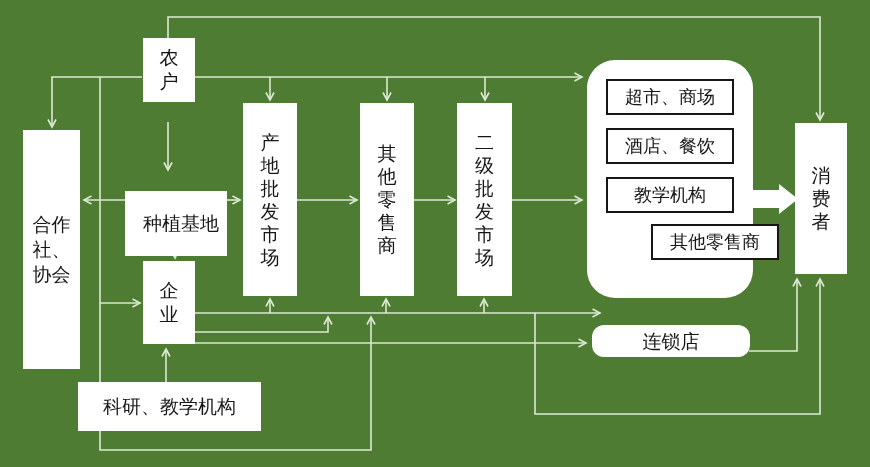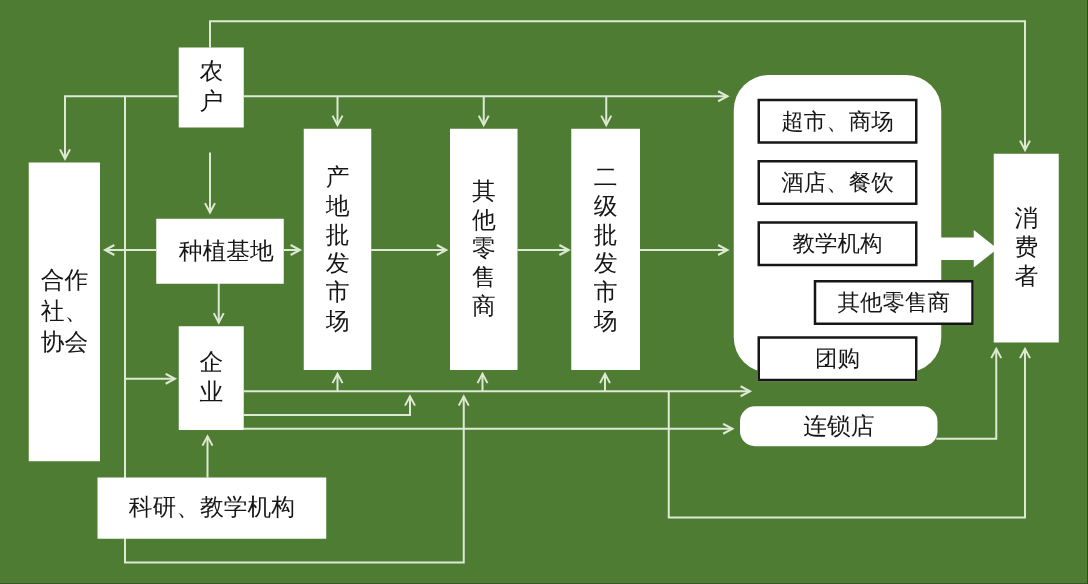--- a/index.html
+++ b/index.html
@@ -24,21 +24,21 @@
     display:flex;align-items:center;justify-content:center;
     text-align:center;font-size:19px;line-height:25px;
   }
   
   .vtext{display:block;width:1.15em;margin:0 auto;word-break:break-all;text-align:center;}
   .lh24{line-height:24px;} .lh23{line-height:23px;} .lh29{line-height:23px;}
   .wrap2{display:block;width:2.4em;margin:0 auto;word-break:break-all;line-height:25px;}
 
   .farmer{left:143px;top:38px;width:52px;height:64px;}
   .coop{left:23px;top:130px;width:57px;height:239px;}
-  .planting{left:125px;top:175px;width:102px;height:52px;padding-left:10px;}
+  .planting{left:125px;top:191px;width:102px;height:65px;padding-left:10px;}
   .enterprise{left:143px;top:261px;width:52px;height:83px;}
   .research{left:78px;top:382px;width:183px;height:49px;}
   .market{top:103px;width:54px;height:193px;}
   .origin{left:243px;} .sales{left:360px;} .secondary{left:457px;width:55px;}
   .consumer{left:795px;top:123px;width:52px;height:151px;}
   .chain{left:592px;top:325px;width:158px;height:32px;border-radius:12px;}
 
   .channel-container{
     position:absolute;left:587px;top:60px;width:166px;height:238px;
     background:var(--box);border-radius:28px;
@@ -127,23 +127,20 @@
     </div>
     <div class="channel-item ci1">
       <span>酒店、餐饮</span>
     </div>
     <div class="channel-item ci2">
       <span>教学机构</span>
     </div>
     <div class="channel-item ci3">
       <span>其他零售商</span>
     </div>
-    <div class="channel-item ci4">
-      <span>团购</span>
-    </div>
   </div>
 
   <div class="node chain">
     <span>连锁店</span>
   </div>
 
   <div class="node consumer">
     <span class="vtext lh23">消费者</span>
   </div>
 

